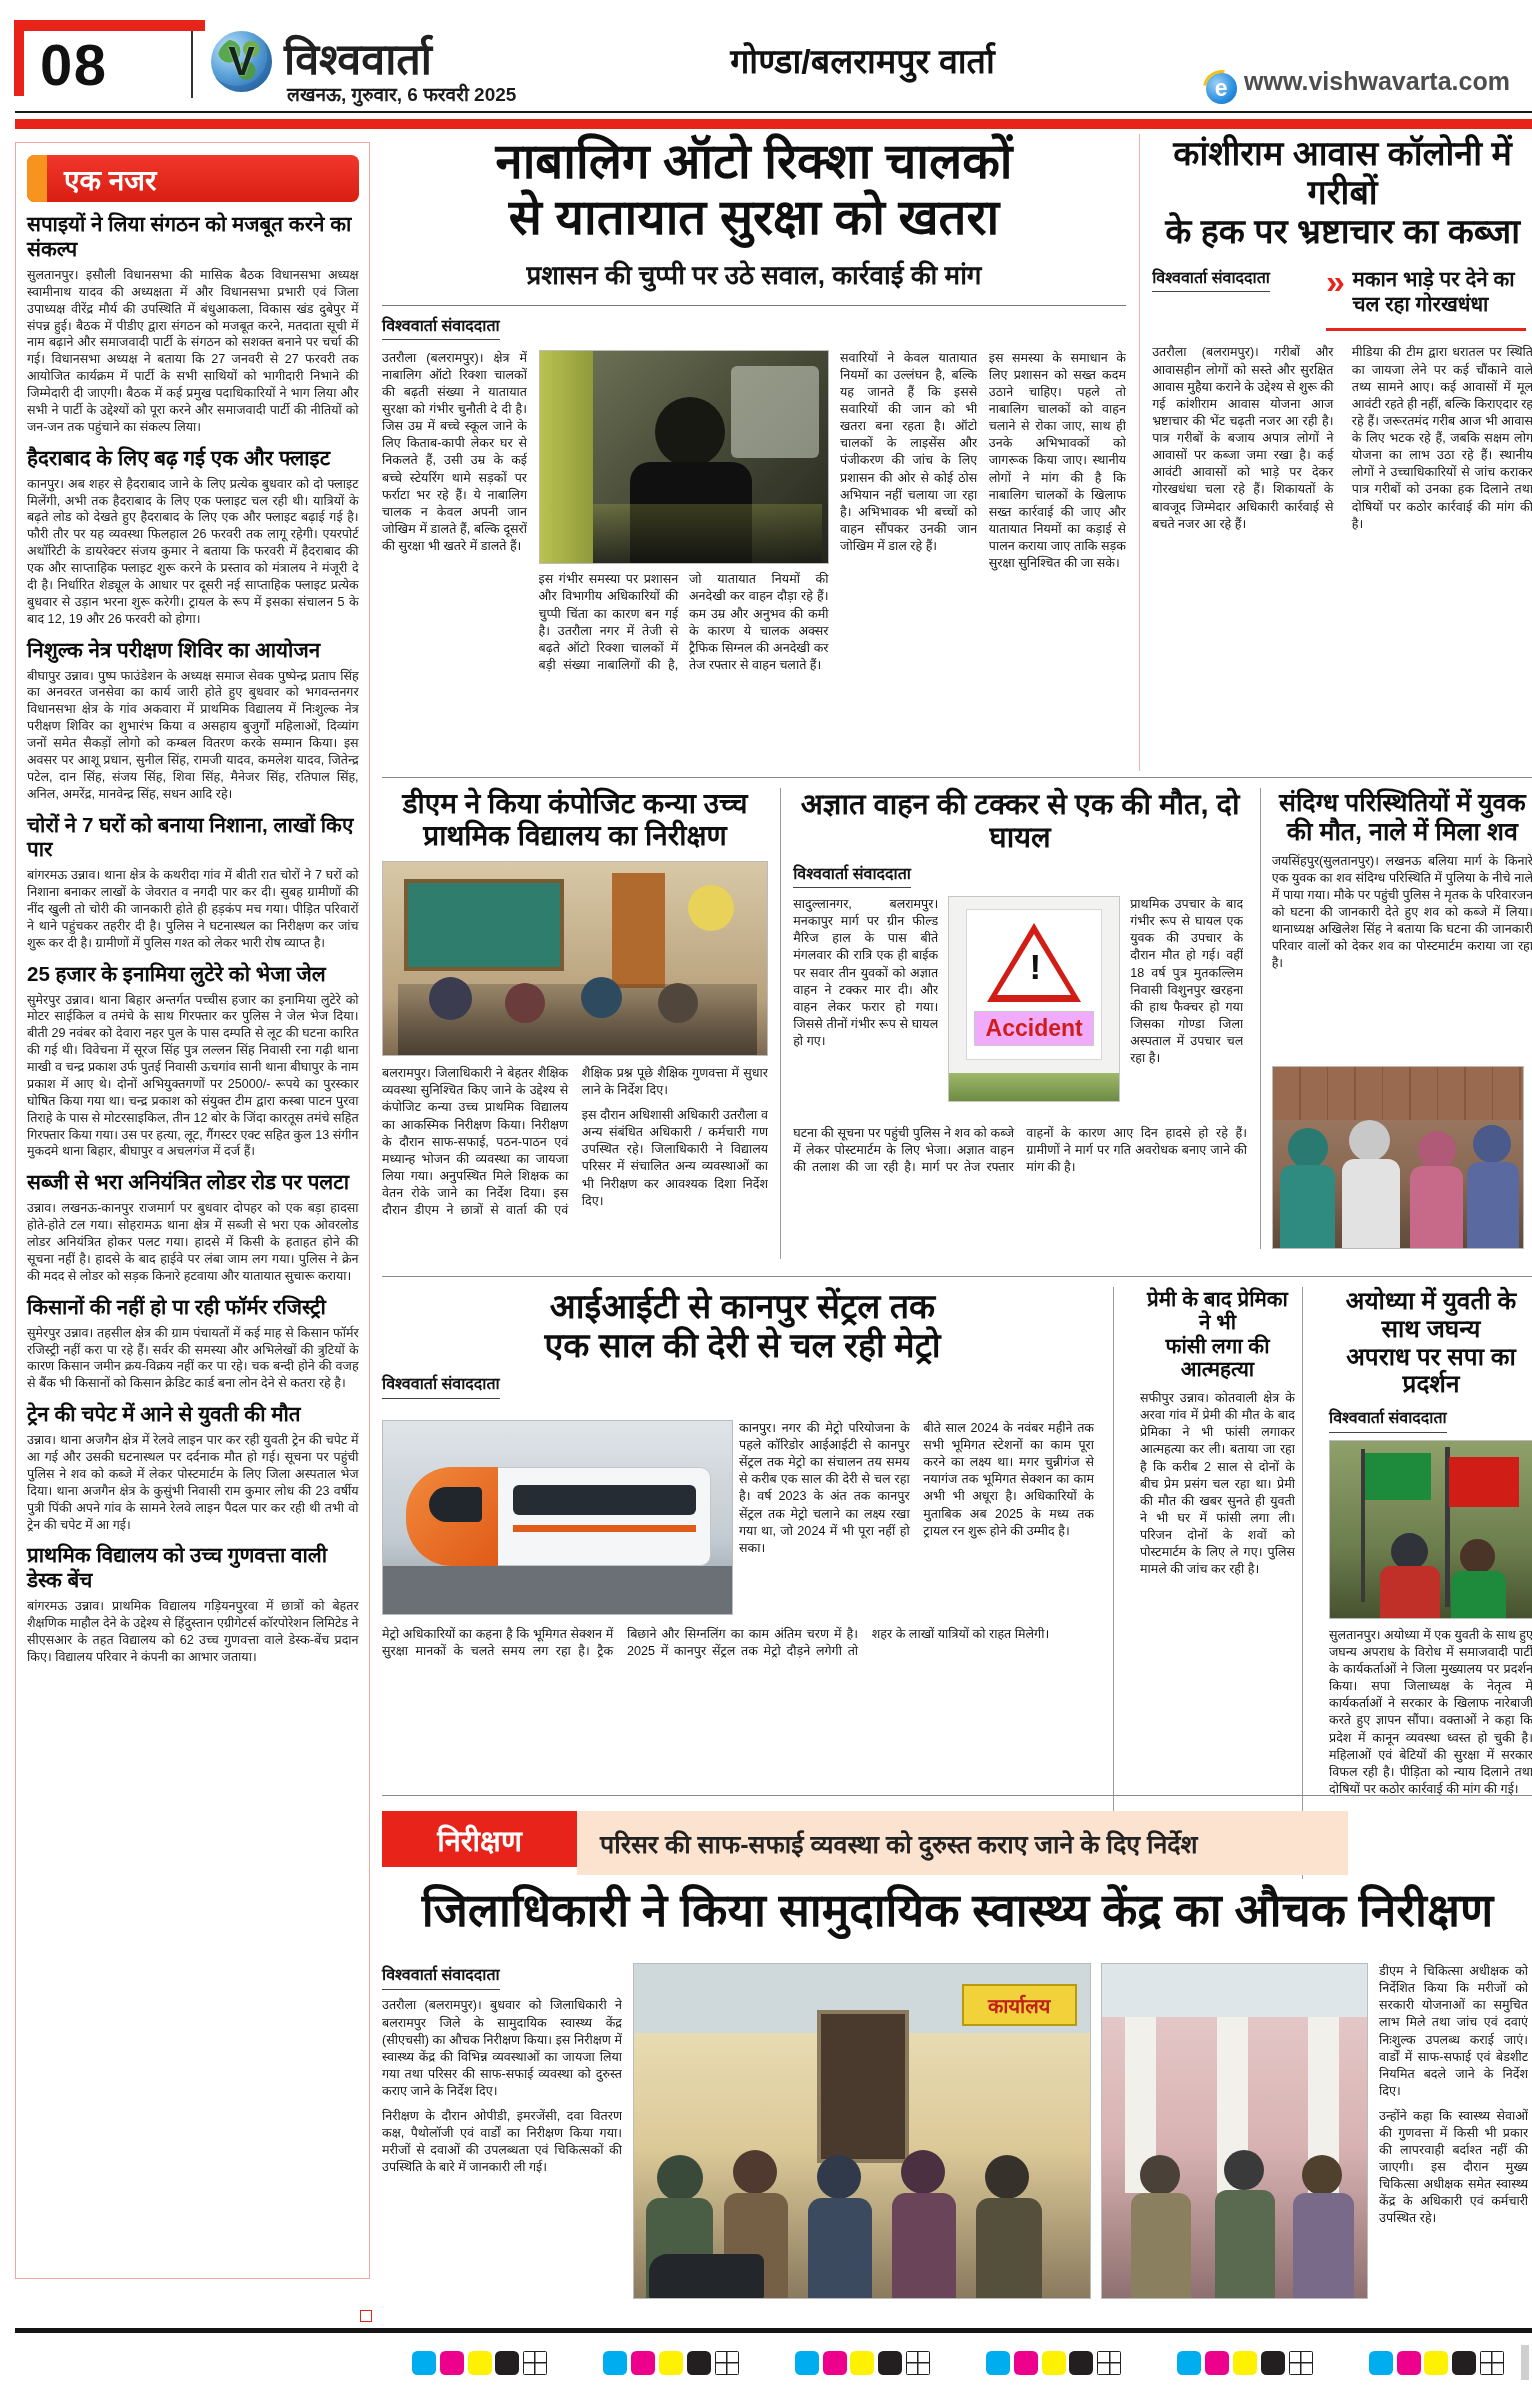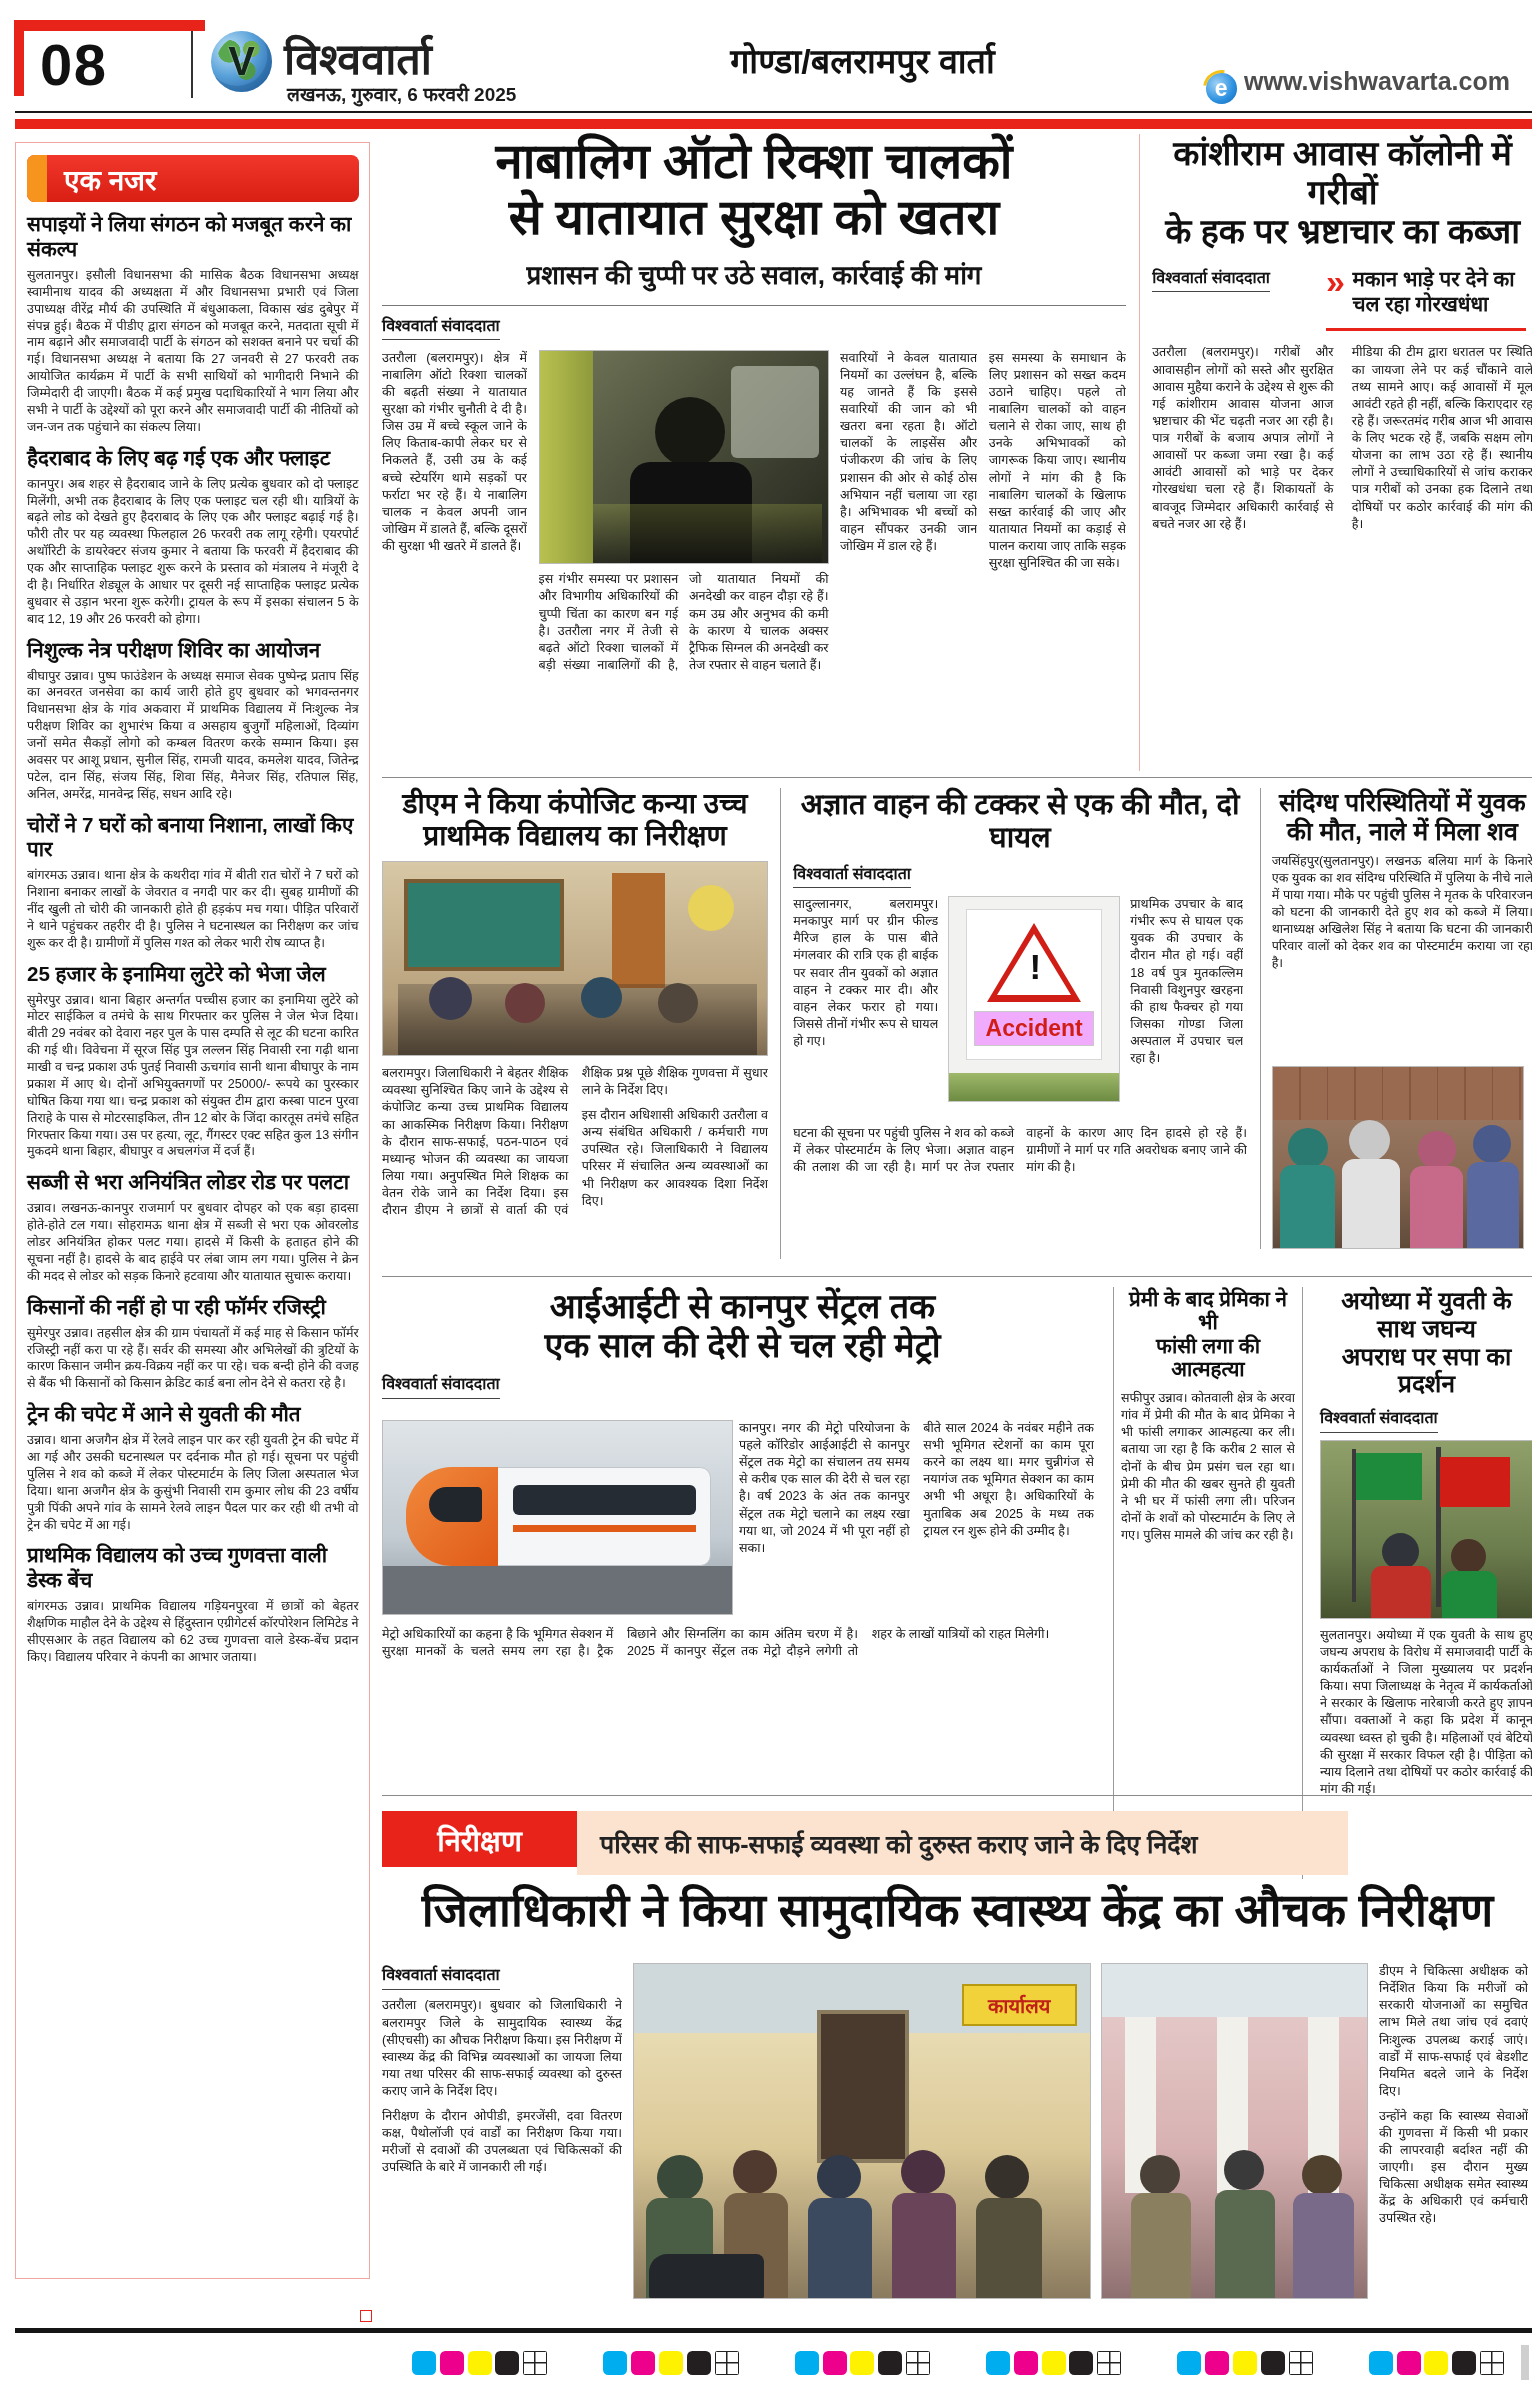--- a/index.html
+++ b/index.html
@@ -263,29 +263,29 @@
     <div class="colp jt ovh" style="width:355px;height:195px;column-count:2;column-gap:13.7px">
       <p class="mb">कानपुर। नगर की मेट्रो परियोजना के पहले कॉरिडोर आईआईटी से कानपुर सेंट्रल तक मेट्रो का संचालन तय समय से करीब एक साल की देरी से चल रहा है। वर्ष 2023 के अंत तक कानपुर सेंट्रल तक मेट्रो चलाने का लक्ष्य रखा गया था, जो 2024 में भी पूरा नहीं हो सका।</p>
       <p>बीते साल 2024 के नवंबर महीने तक सभी भूमिगत स्टेशनों का काम पूरा करने का लक्ष्य था। मगर चुन्नीगंज से नयागंज तक भूमिगत सेक्शन का काम अभी भी अधूरा है। अधिकारियों के मुताबिक अब 2025 के मध्य तक ट्रायल रन शुरू होने की उम्मीद है।</p>
     </div>
   </div>
   <div class="colp jt ovh" style="margin-top:10.7px;column-count:3;column-gap:13.7px;height:145px">
     <p>मेट्रो अधिकारियों का कहना है कि भूमिगत सेक्शन में सुरक्षा मानकों के चलते समय लग रहा है। ट्रैक बिछाने और सिग्नलिंग का काम अंतिम चरण में है। 2025 में कानपुर सेंट्रल तक मेट्रो दौड़ने लगेगी तो शहर के लाखों यात्रियों को राहत मिलेगी।</p>
   </div>
 </div>
 
-<div class="abs vsep" style="left:1113px;top:1287px;width:182px;padding-left:7px">
+<div class="abs vsep" style="left:1113px;top:1287px;width:182px;padding-left:26px">
   <div class="hd center" style="font-size:20.6px">
     <span style="display:block">प्रेमी के बाद प्रेमिका ने भी</span>
     <span style="display:block">फांसी लगा की आत्महत्या</span>
   </div>
   <div class="colp jt ovh" style="margin-top:9.2px;height:427px">सफीपुर उन्नाव। कोतवाली क्षेत्र के अरवा गांव में प्रेमी की मौत के बाद प्रेमिका ने भी फांसी लगाकर आत्महत्या कर ली। बताया जा रहा है कि करीब 2 साल से दोनों के बीच प्रेम प्रसंग चल रहा था। प्रेमी की मौत की खबर सुनते ही युवती ने भी घर में फांसी लगा ली। परिजन दोनों के शवों को पोस्टमार्टम के लिए ले गए। पुलिस मामले की जांच कर रही है।</div>
 </div>
 
-<div class="abs vsep" style="left:1302px;top:1287px;width:231px;padding-left:17px">
+<div class="abs vsep" style="left:1302px;top:1287px;width:231px;padding-left:26px">
   <div class="hd center" style="font-size:24.4px">
     <span style="display:block">अयोध्या में युवती के साथ जघन्य</span>
     <span style="display:block">अपराध पर सपा का प्रदर्शन</span>
   </div>
   <div style="margin:7.6px 0"><span class="byline">विश्ववार्ता संवाददाता</span></div>
   <div class="ph" style="width:215px;height:179px;background:linear-gradient(180deg,#8fa06a,#6d7e4e 60%,#46522f)">
     <div style="left:30.5px;top:7.6px;width:4.6px;height:153px;background:#3a3a3a"></div>
     <div style="left:35px;top:12.2px;width:66px;height:47px;background:#1e8a3c"></div>
     <div style="left:115px;top:6.1px;width:4.6px;height:160px;background:#3a3a3a"></div>
     <div style="left:119px;top:15.3px;width:70px;height:50px;background:#d01d15"></div>

